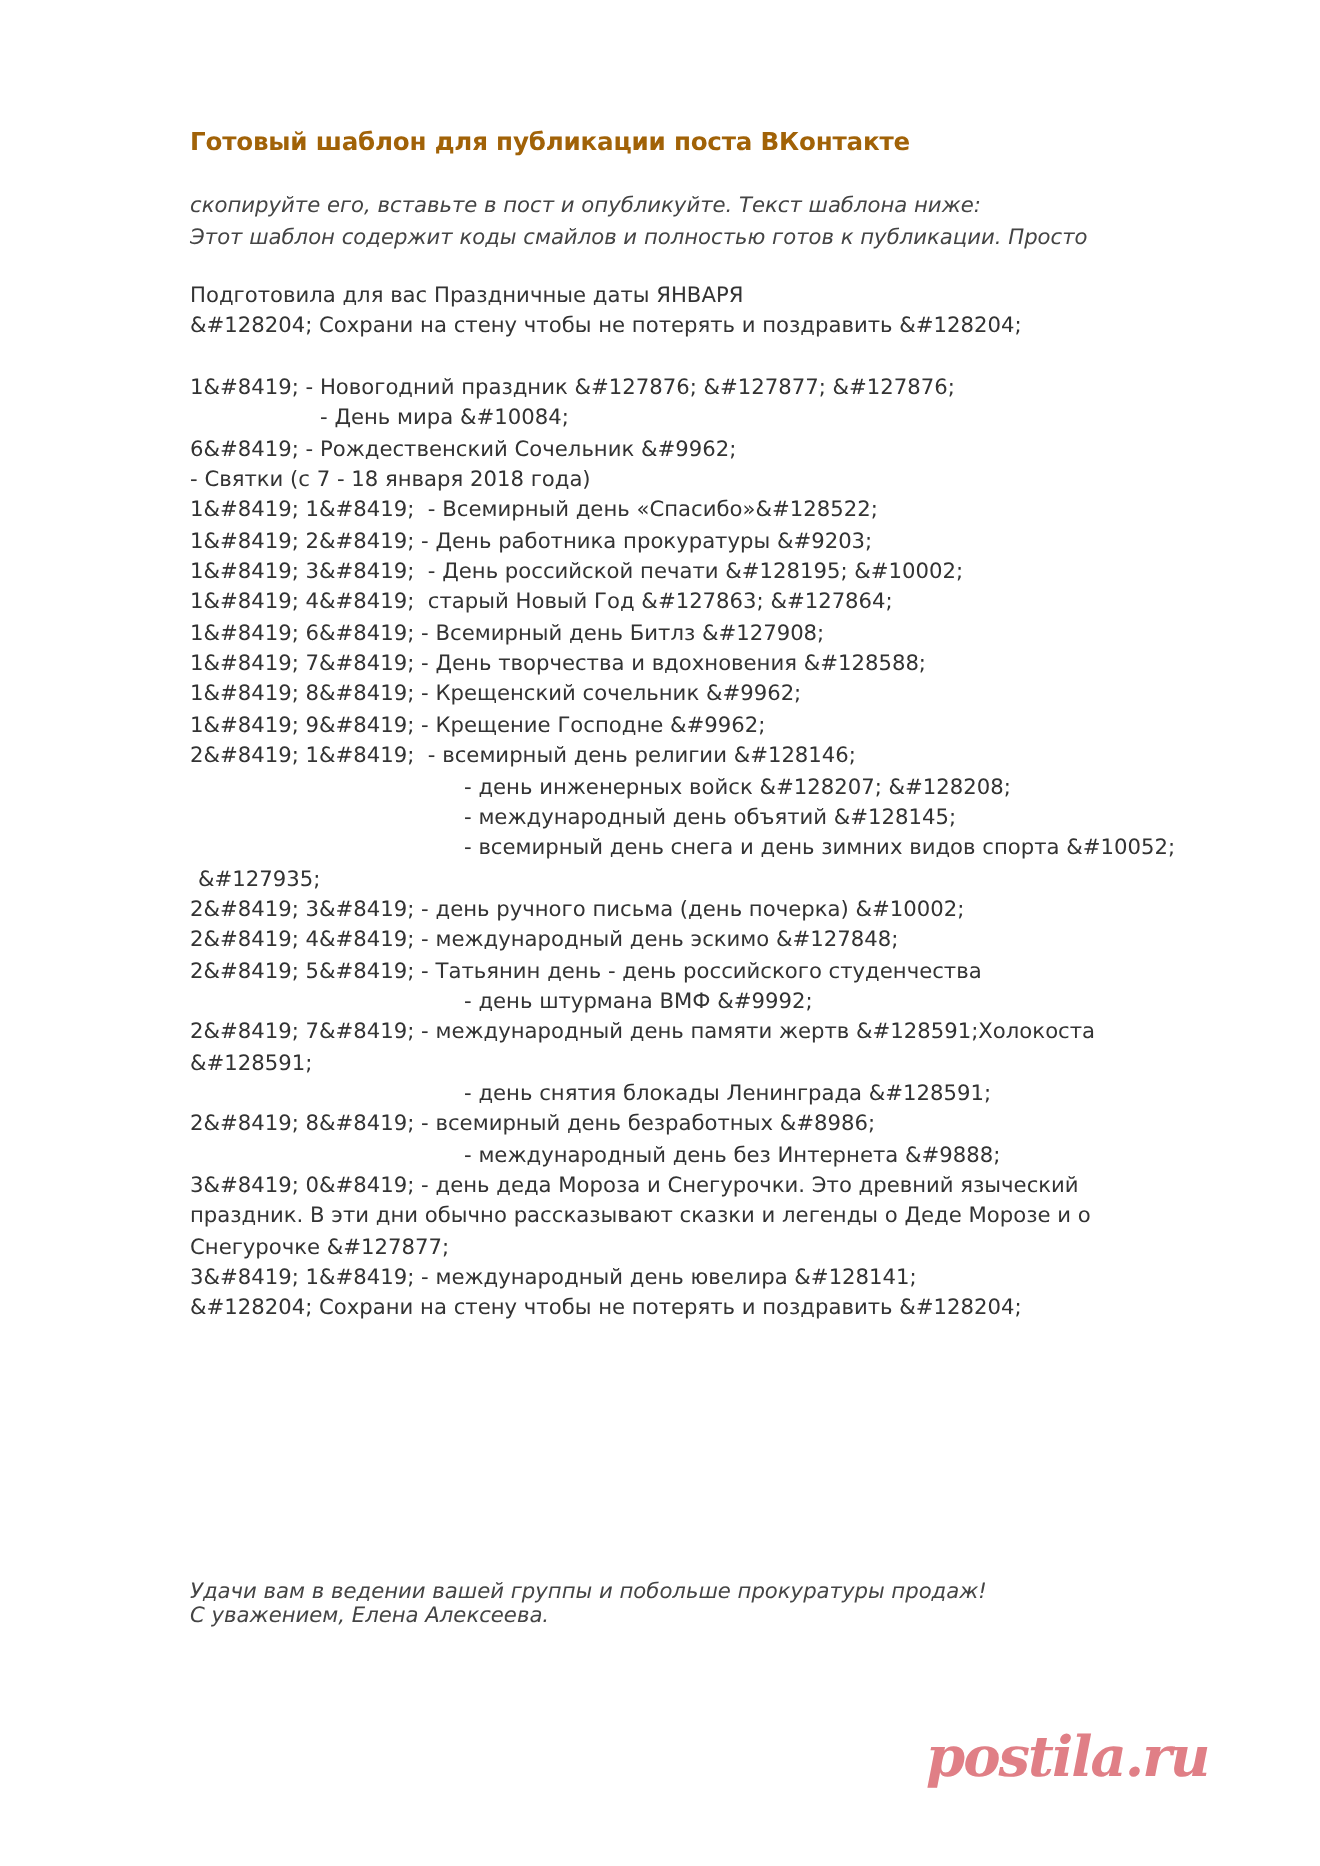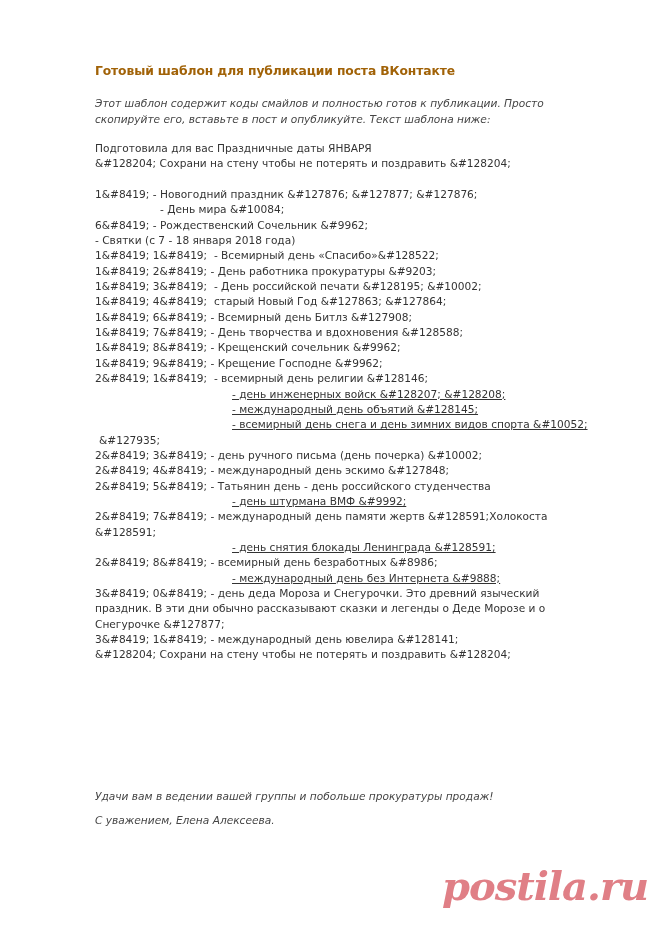--- a/index.html
+++ b/index.html
@@ -8,37 +8,37 @@
   .page { position: absolute; left: 0; top: 0; width: 660px; height: 933px; background: #fff; }
   .title { position: absolute; left: 95px; top: 64px; font-family: "DejaVu Sans", sans-serif;
            font-weight: bold; font-size: 12.3px; color: #a16207; letter-spacing: -0.1px; white-space: nowrap; }
   .intro { position: absolute; left: 95px; top: 96px; width: 520px; font-style: italic;
            font-size: 10.6px; line-height: 15.5px; color: #444; }
   .intro div { white-space: nowrap; }
   .body { position: absolute; left: 95px; top: 141px; width: 540px; font-size: 10.6px;
           line-height: 15.35px; color: #333; }
   .line { white-space: pre; height: 15.35px; }
   .ind1 { padding-left: 65px; }
-  .ind2 { padding-left: 137px; text-decoration: underline; }
+  .ind2 { padding-left: 137px; }
   .ind0s { padding-left: 4px; }
   .footer { position: absolute; left: 95px; top: 790px; font-style: italic; font-size: 10.6px; color: #444; }
   .footer div { white-space: nowrap; }
-  .footer .sig { margin-top: 12px; }
-  .logo { position: absolute; left: 442px; top: 862px; font-family: "DejaVu Serif", serif;
-          font-style: italic; font-weight: bold; font-size: 40px; color: #e07f86; letter-spacing: -1px; }
+  .footer .sig { }
+  .logo { position: absolute; left: 463px; top: 862px; font-family: "DejaVu Serif", serif;
+          font-style: italic; font-weight: bold; font-size: 28px; color: #e07f86; letter-spacing: -1px; }
 </style>
 </head>
 <body>
 
 <div class="page">
   <div class="title">Готовый шаблон для публикации поста ВКонтакте</div>
 
   <div class="intro">
+    <div>скопируйте его, вставьте в пост и опубликуйте. Текст шаблона ниже:</div>
     <div>Этот шаблон содержит коды смайлов и полностью готов к публикации. Просто</div>
-    <div>скопируйте его, вставьте в пост и опубликуйте. Текст шаблона ниже:</div>
   </div>
 
   <div class="body" id="template-body">
       <div class="line ">Подготовила для вас Праздничные даты ЯНВАРЯ</div>
       <div class="line ">&amp;#128204; Сохрани на стену чтобы не потерять и поздравить &amp;#128204;</div>
       <div class="line "></div>
       <div class="line ">1&amp;#8419; - Новогодний праздник &amp;#127876; &amp;#127877; &amp;#127876;</div>
       <div class="line ind1">- День мира &amp;#10084;</div>
       <div class="line ">6&amp;#8419; - Рождественский Сочельник &amp;#9962;</div>
       <div class="line ">- Святки (с 7 - 18 января 2018 года)</div>

